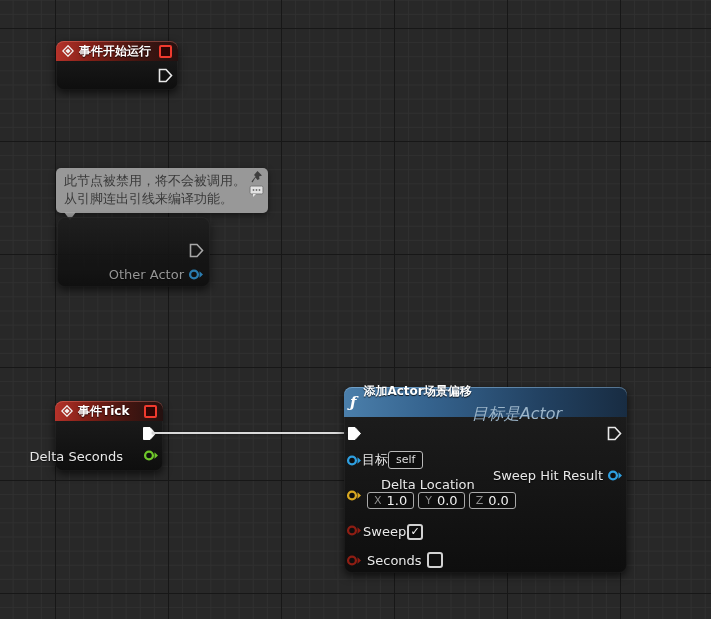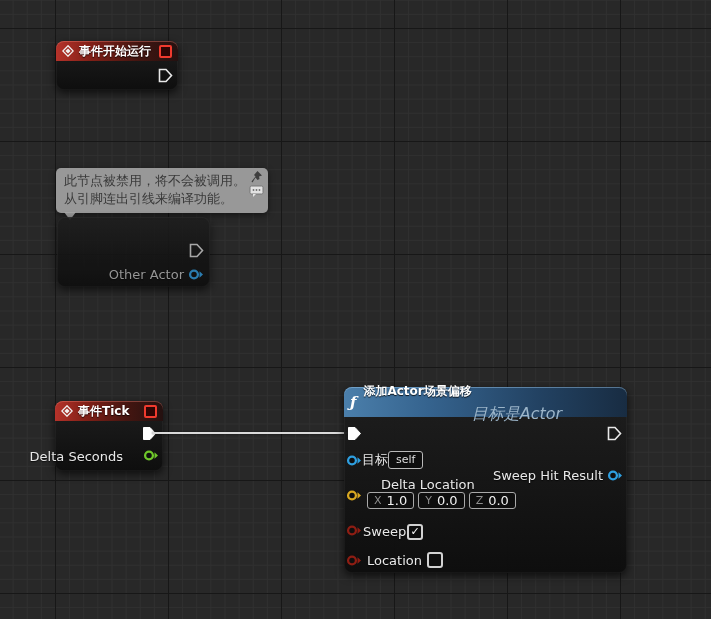--- a/index.html
+++ b/index.html
@@ -245,18 +245,18 @@
       <span class="checkbox">✓</span>
     </div>
 
     <div class="abs" style="left:2px;top:165px;display:flex;align-items:center;gap:5px;">
       <span style="display:flex;">
         <svg width="16" height="13" viewBox="0 0 16 13">
             <circle cx="6" cy="6.5" r="3.9" fill="#0f0f0f" stroke="#8e1d13" stroke-width="2.3"></circle>
             <path d="M11.5 3.2 L15 6.5 L11.5 9.8 Z" fill="#8e1d13"></path>
           </svg>
       </span>
-      <span class="pin-label">Location</span>
+      <span class="pin-label">Seconds</span>
       <span class="checkbox"></span>
     </div>
   </div>
 
 </div>
 
 </body></html>

